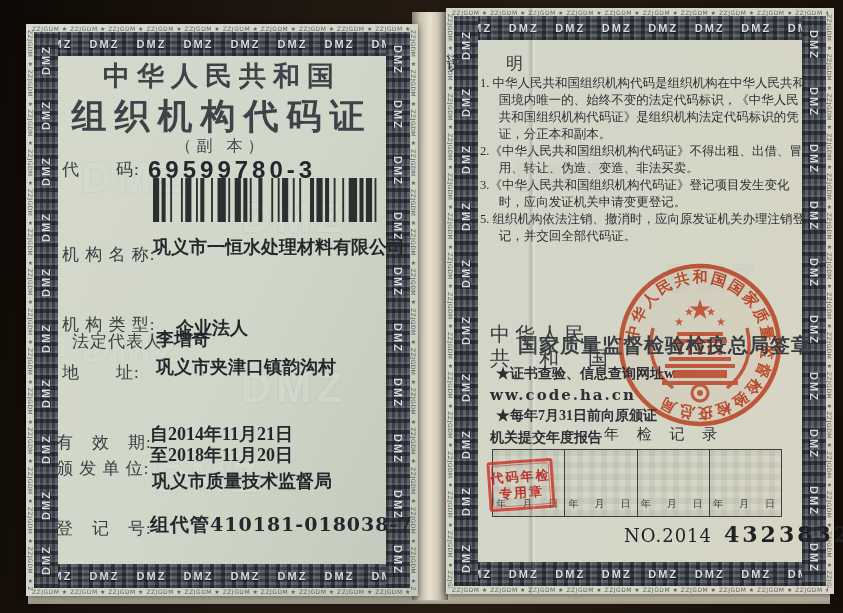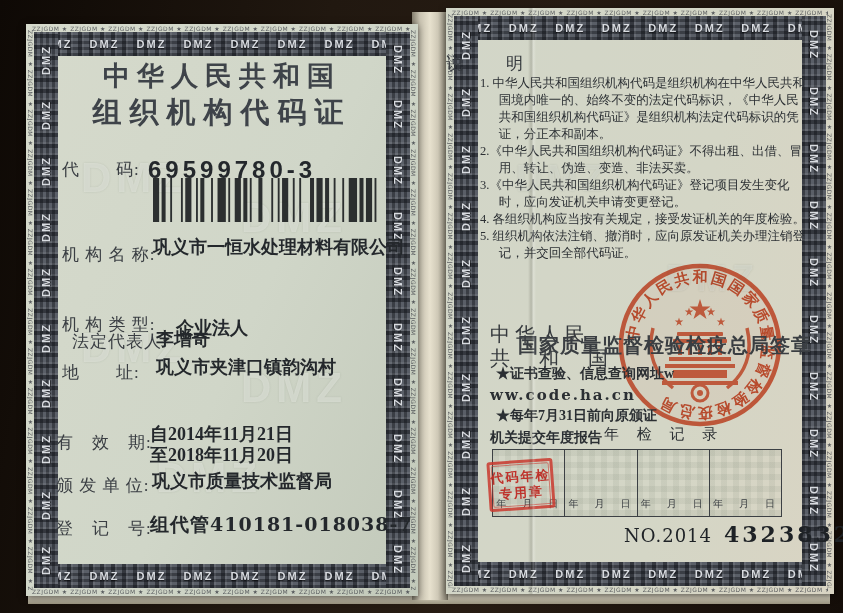--- a/index.html
+++ b/index.html
@@ -36,30 +36,30 @@
     letter-spacing:2px;color:#d8dbe0;text-shadow:0 1px 1px rgba(0,0,0,.6);}
   .band-left span{transform:rotate(-90deg);}
   .band-right span{transform:rotate(90deg);}
   
   .wm{position:absolute;font-family:"Liberation Sans",sans-serif;font-weight:bold;
     color:rgba(232,235,226,.55);text-shadow:0 0 2px rgba(120,126,114,.25);
     font-size:42px;letter-spacing:5px;pointer-events:none;}
   
   .lp-t1{position:absolute;left:0;right:0;top:34px;text-align:center;font-size:27px;font-weight:bold;
     letter-spacing:7px;color:#3e4349;}
-  .lp-t2{position:absolute;left:0;right:0;top:69px;text-align:center;font-size:29px;font-weight:bold;
+  .lp-t2{position:absolute;left:0;right:0;top:69px;text-align:center;font-size:35px;font-weight:bold;
     letter-spacing:8px;color:#3e4349;}
   .lp-copy{position:absolute;left:0;right:0;top:112px;text-align:center;font-size:16px;
     letter-spacing:5px;color:#42474c;}
   .lbl{position:absolute;font-size:17px;color:#3a3e43;letter-spacing:1px;}
   .val{position:absolute;font-size:18px;font-weight:bold;color:#24282c;}
   .v-code{left:122px;top:119px;font-family:Liberation Sans, sans-serif;font-size:24px;letter-spacing:4px;margin-top:13px;}
   .l-code{left:36px;top:134px;} .l-name{left:36px;top:219px;} .l-type{left:36px;top:289px;}
   .l-rep{left:46px;top:306px;}  .l-addr{left:36px;top:337px;} .l-valid{left:30px;top:407px;}
-  .l-issuer{left:30px;top:450px;text-align:center;} .l-reg{left:30px;top:493px;}
+  .l-issuer{left:30px;top:433px;text-align:center;} .l-reg{left:30px;top:493px;}
   .v-name{left:127px;top:212px;width:260px;line-height:23px;}
   .v-type{left:126px;top:292px;margin-left:24px;} .v-rep{left:130px;top:303px;} .v-addr{left:130px;top:331px;}
   .v-valid1{left:124px;top:398px;} .v-valid2{left:124px;top:419px;}
   .v-issuer{left:126px;top:445px;}
   .v-reg{left:124px;top:488px;font-family:"DejaVu Serif",serif;font-size:19px;letter-spacing:1px;}
   .barcode{position:absolute;left:127px;top:154px;}
   
   .rp-title{position:absolute;left:0;right:0;top:44px;text-align:left;font-size:17px;
     letter-spacing:3px;color:#34383d;}
   .notes{position:absolute;left:34px;top:67px;width:326px;font-size:12.5px;line-height:17px;color:#2c3034;}
@@ -154,20 +154,21 @@
       </div>
 
     <span class="wm" style="left:55px;top:130px;">DMZ</span>
     <span class="wm" style="left:215px;top:170px;">DMZ</span>
     <span class="wm" style="left:55px;top:300px;">DMZ</span>
     <span class="wm" style="left:215px;top:340px;">DMZ</span>
     <span class="wm" style="left:130px;top:430px;">DMZ</span>
 
     <div class="lp-t1">中华人民共和国</div>
     <div class="lp-t2">组织机构代码证</div>
+    <div class="lp-copy">（副 本）</div>
 
     <span class="lbl l-code">代　　码:</span>
     <span class="val v-code">69599780-3</span>
     <svg class="barcode" id="barcode" width="228" height="44">
         <rect x="0.00" y="0" width="6.15" height="44" fill="#15181a" opacity="0.88"></rect>
         <rect x="8.60" y="0" width="4.00" height="44" fill="#15181a" opacity="0.88"></rect>
         <rect x="17.21" y="0" width="1.85" height="44" fill="#15181a" opacity="0.88"></rect>
         <rect x="27.96" y="0" width="1.85" height="44" fill="#15181a" opacity="0.88"></rect>
         <rect x="32.26" y="0" width="6.15" height="44" fill="#15181a" opacity="0.88"></rect>
         <rect x="43.02" y="0" width="1.85" height="44" fill="#15181a" opacity="0.88"></rect>
@@ -269,21 +270,20 @@
       </div>
 
     <span class="wm" style="left:70px;top:150px;font-size:36px;color:rgba(232,235,226,.4);">DMZ</span>
     <span class="wm" style="left:220px;top:250px;font-size:36px;color:rgba(232,235,226,.4);">DMZ</span>
 
     <div class="rp-title">说　　明</div>
     <div class="notes">
       <div>1. 中华人民共和国组织机构代码是组织机构在中华人民共和国境内唯一的、始终不变的法定代码标识，《中华人民共和国组织机构代码证》是组织机构法定代码标识的凭证，分正本和副本。</div>
       <div>2.《中华人民共和国组织机构代码证》不得出租、出借、冒用、转让、伪造、变造、非法买卖。</div>
       <div>3.《中华人民共和国组织机构代码证》登记项目发生变化时，应向发证机关申请变更登记。</div>
-      <div>4. 各组织机构应当按有关规定，接受发证机关的年度检验。</div>
       <div>5. 组织机构依法注销、撤消时，应向原发证机关办理注销登记，并交回全部代码证。</div>
     </div>
 
     <div class="china1">中华人民</div>
     <div class="china2">共 和 国</div>
     <div class="seal-cap">国家质量监督检验检疫总局签章</div>
 
     <svg class="seal" viewBox="0 0 170 170">
       <defs>
         <path id="rimPath" d="M 22,85 a 63,63 0 1,1 126,0 a 63,63 0 1,1 -126,0"></path>

